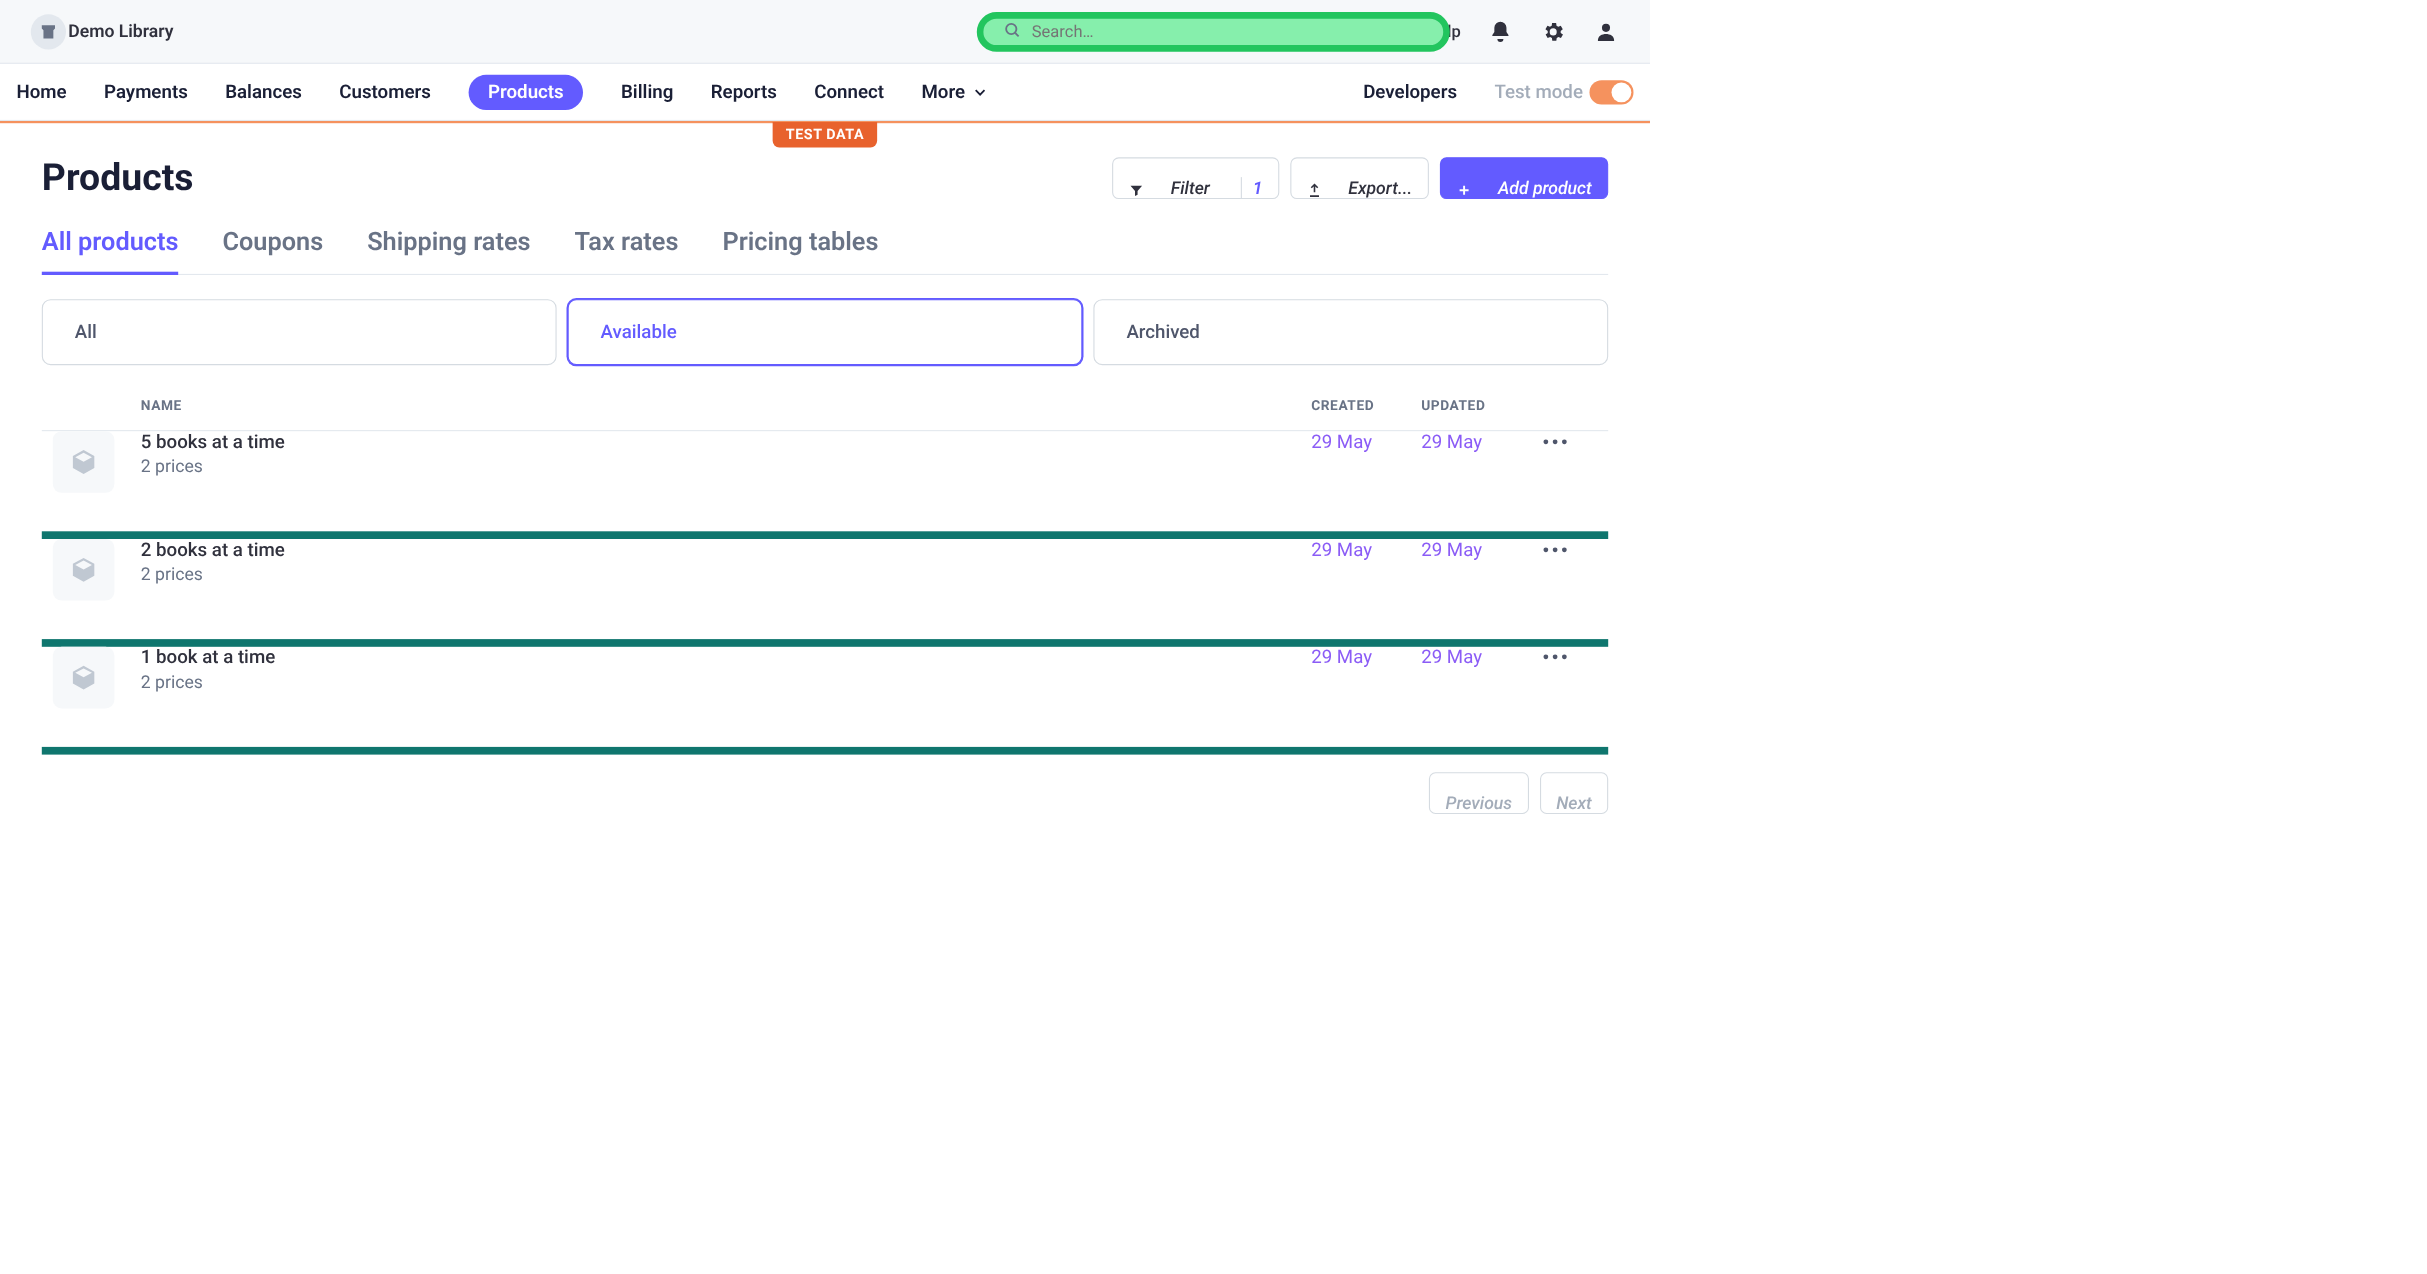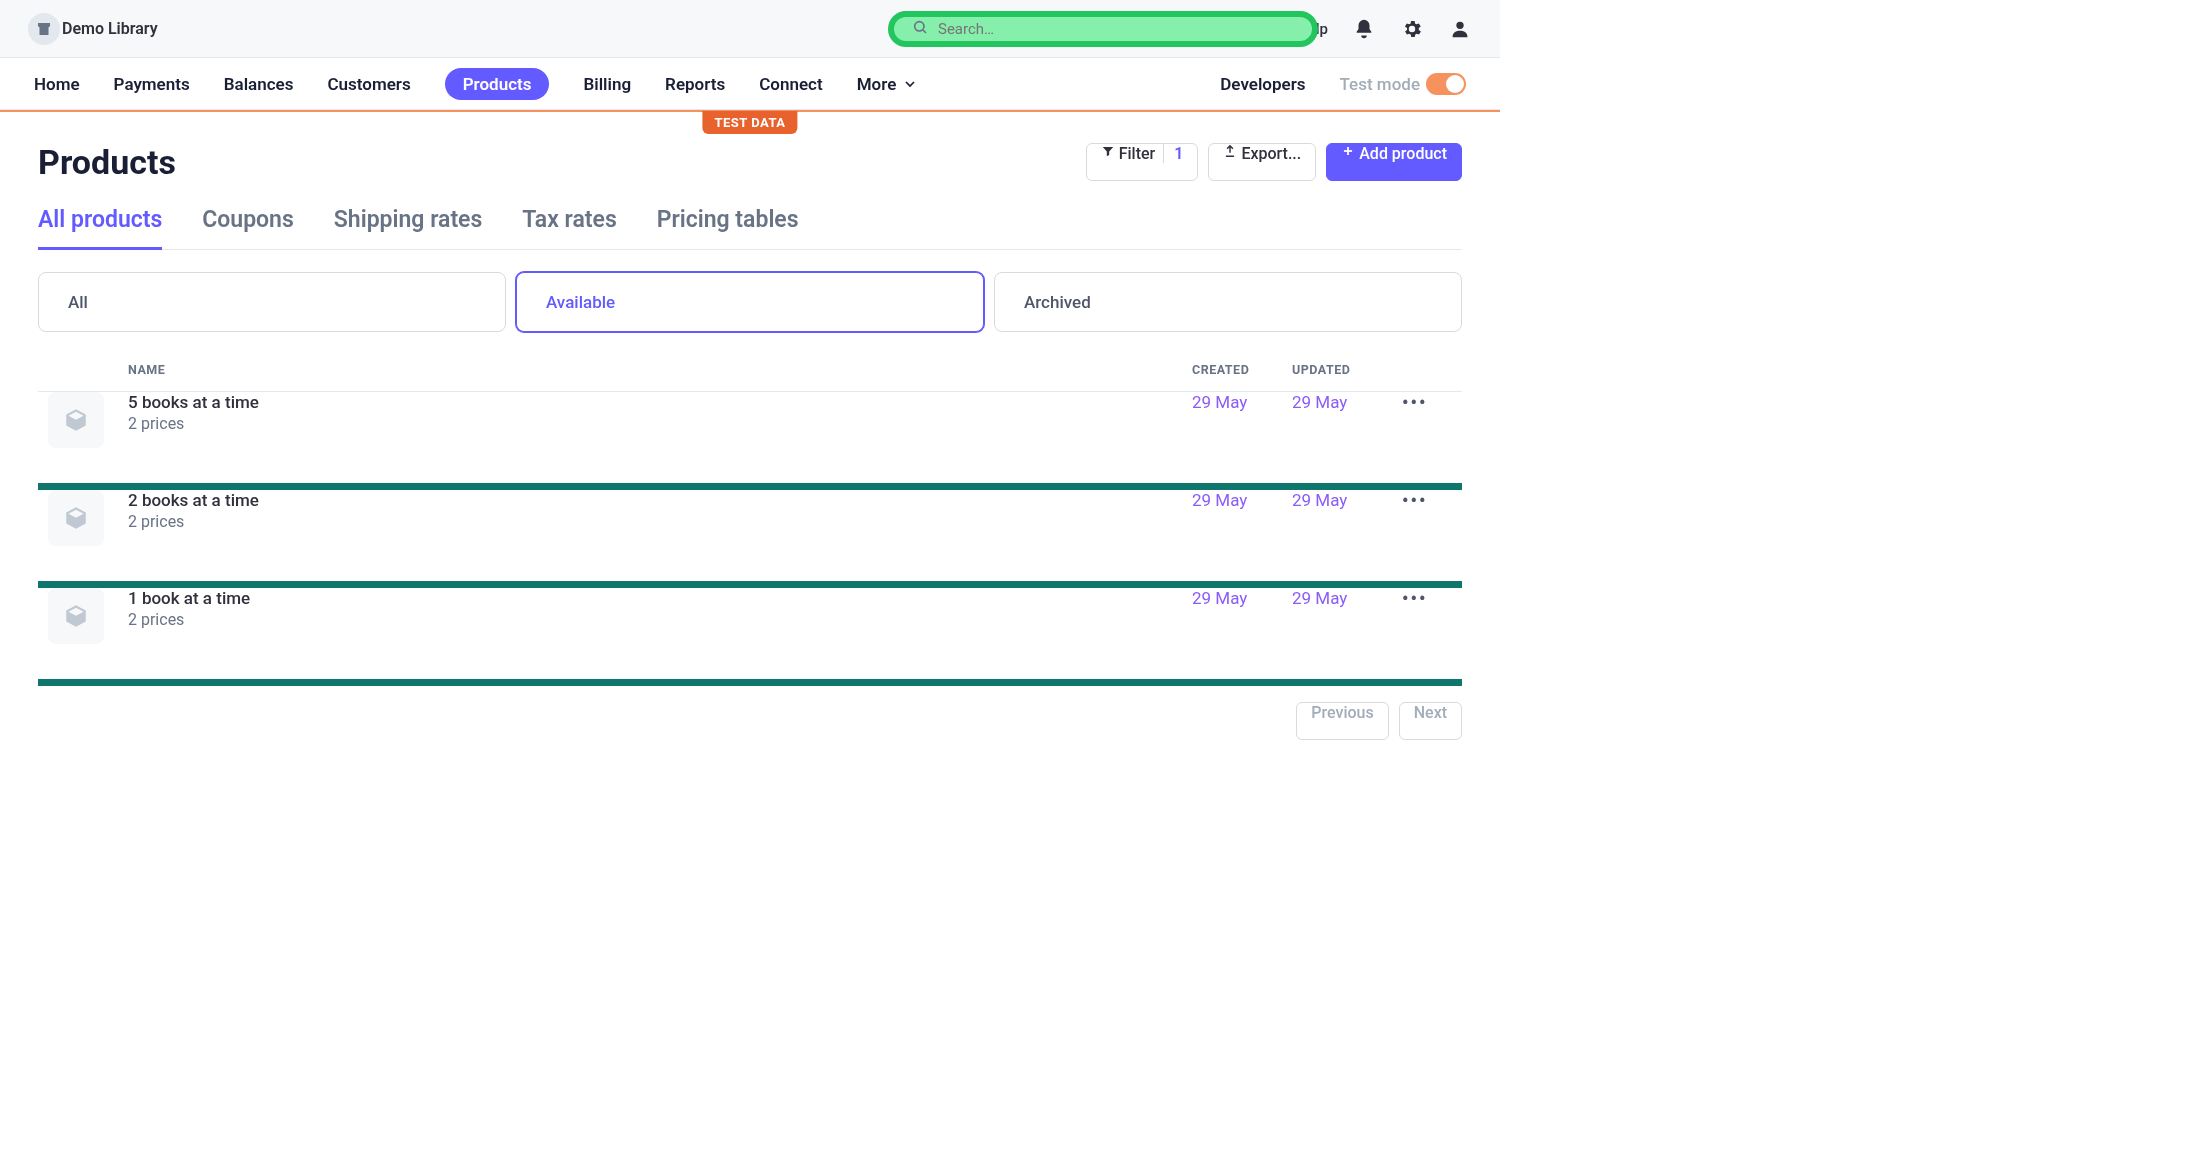--- a/index.html
+++ b/index.html
@@ -20,21 +20,21 @@
     .top-actions { margin-left:auto; display:flex; align-items:center; gap:24px; }
     .create-btn { height:32px; padding:0 16px; border:1.5px solid #635bff; color:#635bff;
                   border-radius:16px; background:#fff; display:flex; align-items:center; gap:8px;
                   font-weight:500; font-size:15px; cursor:pointer; }
     .create-btn svg { stroke:#635bff; }
     .help { display:flex; align-items:center; gap:6px; font-weight:500; color:#30313d; font-size:15px; }
     .icon-btn { width:24px; height:24px; color:#30313d; cursor:pointer; display:flex;align-items:center;justify-content:center; }
 
     
     .navbar { height:52px; border-bottom:1px solid #e3e8ee; display:flex; align-items:center;
-              padding:0 34px; gap:34px; font-size:17px; font-weight:600; color:#1a1f36; }
+              padding:0 15px; gap:34px; font-size:17px; font-weight:600; color:#1a1f36; }
     .nav-item { display:flex; align-items:center; gap:6px; cursor:pointer; }
     .nav-pill { background:#635bff; color:#fff; padding:6px 18px; border-radius:18px; font-weight:600;}
     .nav-right { margin-left:auto; display:flex; align-items:center; gap:34px; }
     .test-mode { color:#a3acb9; font-weight:500; }
     .toggle { width:40px; height:22px; background:#f5925e; border-radius:11px; position:relative; }
     .toggle::after { content:""; position:absolute; right:2px; top:2px; width:18px; height:18px;
                      background:#fff; border-radius:50%; }
 
     
     .banner-line { height:2px; background:#f5925e; }
@@ -42,22 +42,22 @@
                   margin-top:-1px; background:#e8622d; color:#fff; font-weight:700;
                   font-size:13px; letter-spacing:.5px; padding:4px 12px;
                   border-radius:0 0 6px 6px; }
 
     
     .content { padding:30px 38px 40px; position:relative; }
     .page-header { display:flex; align-items:center; }
     .page-title { font-size:34px; font-weight:700; color:#1a1f36; }
     .page-actions { margin-left:auto; display:flex; gap:10px; }
     .btn { height:38px; border-radius:6px; border:1px solid #d5dbe1; background:#fff;
-           display:flex; align-items:flex-start; padding:0 14px; gap:4px;
-           font-size:16px; font-weight:500; color:#30313d; cursor:pointer; }
+           display:flex; align-items:flex-end; padding:0 14px; gap:24px;
+           font-size:16px; font-weight:500; color:#30313d; cursor:pointer;font-style:italic; }
     .btn .count { border-left:1px solid #d5dbe1; padding-left:10px; margin-left:4px;
                   color:#635bff; font-weight:600; }
     .btn-primary { background:#635bff; border-color:#635bff; color:#fff; }
 
     .subtabs { margin-top:24px; display:flex; gap:40px; border-bottom:1px solid #e3e8ee;
                font-size:23px; font-weight:600; color:#697386; }
     .subtab { padding:0 0 14px 0; cursor:pointer; }
     .subtab.active { color:#635bff; border-bottom:3px solid #635bff; margin-bottom:-1px; }
 
     .segments { display:flex; gap:10px; margin-top:22px; }

